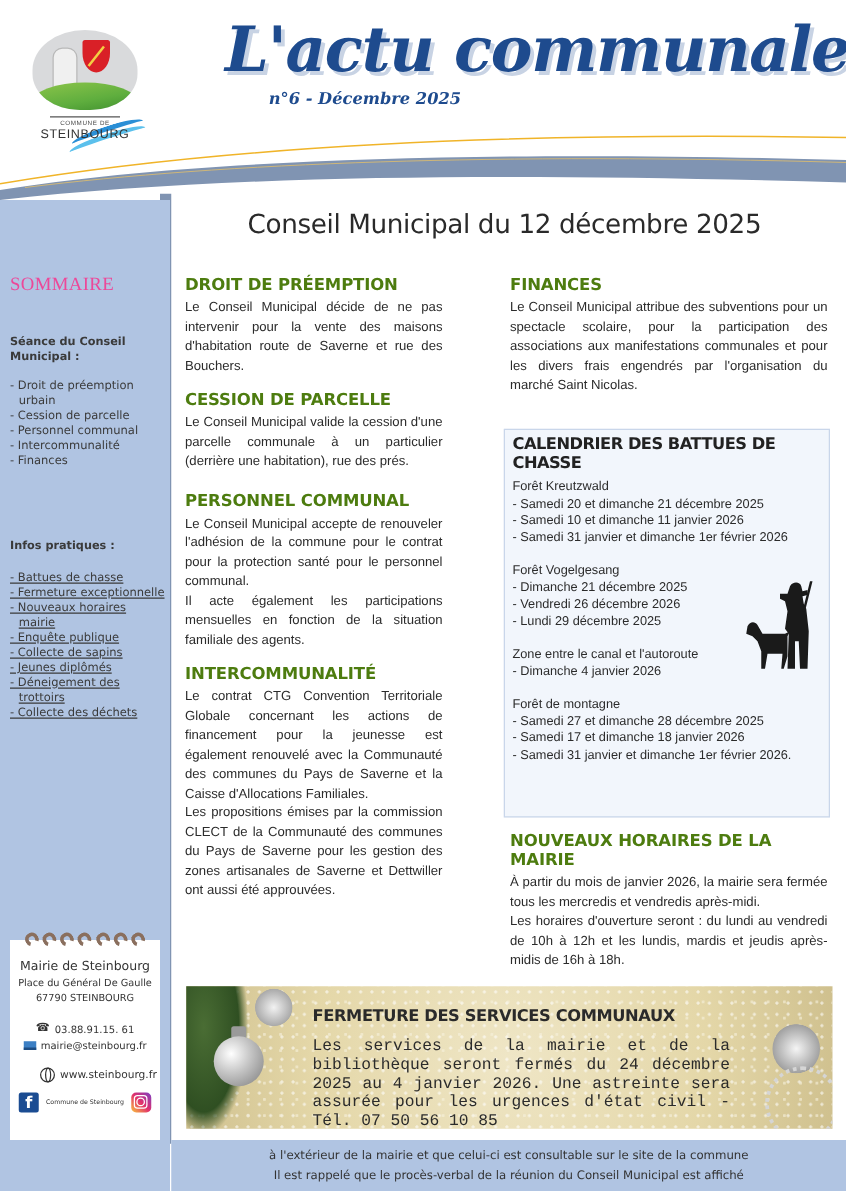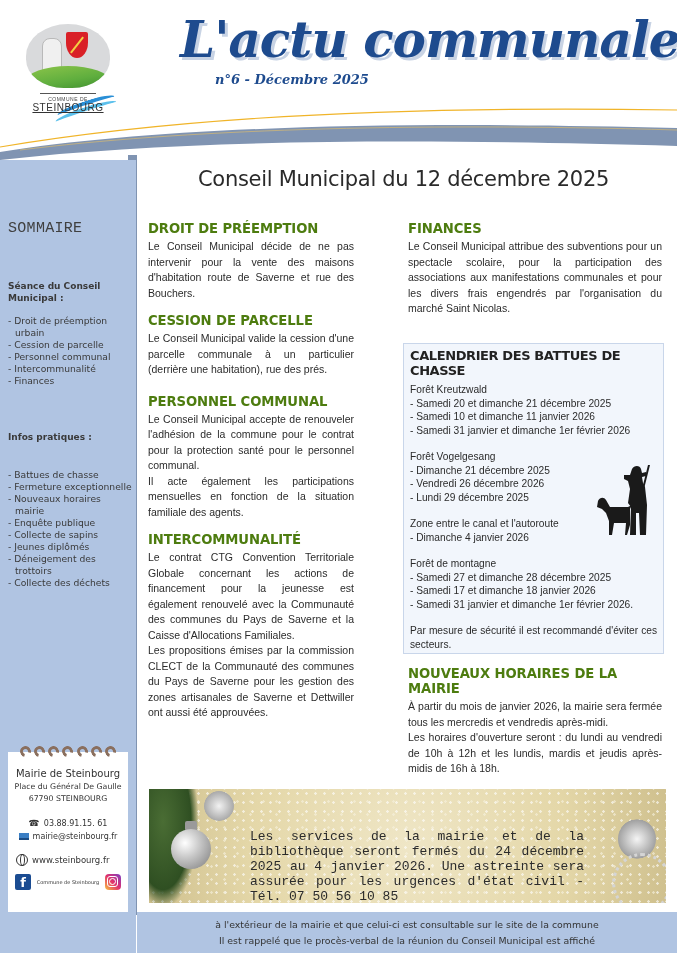--- a/index.html
+++ b/index.html
@@ -11,47 +11,47 @@
   .logo { position: absolute; left: 18px; top: 18px; width: 100px; height: 95px; }
   .logo-circle { position: absolute; left: 8px; top: 6px; width: 84px; height: 64px; border-radius: 50% 50% 45% 45%; background: #d9dadc; overflow: hidden; }
   .logo-green { position: absolute; left: 0; bottom: 0; width: 84px; height: 22px; background: linear-gradient(170deg, #8dc54a 0%, #5fae3e 60%, #3f8f2e 100%); border-radius: 50% 50% 0 0 / 70% 70% 0 0; }
   .logo-wave1 { position: absolute; left: 38px; bottom: 2px; width: 60px; height: 10px; border-top: 4px solid #2a8fd6; border-radius: 60% 60% 0 0; transform: rotate(-18deg); }
   .logo-wave2 { position: absolute; left: 36px; bottom: -4px; width: 64px; height: 10px; border-top: 4px solid #5bc0ec; border-radius: 60% 60% 0 0; transform: rotate(-18deg); }
   .logo-shield { position: absolute; left: 40px; top: 8px; width: 22px; height: 26px; background: #d92027; border-radius: 2px 2px 50% 50% / 2px 2px 60% 60%; }
   .logo-shield::after { content: ""; position: absolute; left: 10px; top: 3px; width: 2px; height: 20px; background: #f3cf43; transform: rotate(38deg); }
   .logo-statue { position: absolute; left: 16px; top: 14px; width: 20px; height: 38px; background: #f0f0f0; border: 1px solid #b9b9b9; border-radius: 8px 8px 2px 2px; }
   .logo-line { position: absolute; left: 22px; top: 75px; width: 56px; height: 1px; background: #555; }
   .logo-commune { position: absolute; left: 0; top: 78px; width: 100px; text-align: center; font-size: 5px; letter-spacing: 0.5px; color: #444; }
-  .logo-name { position: absolute; left: 0; top: 84px; width: 100px; text-align: center; font-size: 10px; letter-spacing: 0.5px; color: #333; text-decoration: underline; }
+  .logo-name { position: absolute; left: 0; top: 84px; width: 100px; text-align: center; font-size: 10px; letter-spacing: 0.5px; color: #333; }
 
   .title { position: absolute; left: 180px; top: 10px; font-family: "DejaVu Serif", serif; font-style: italic; font-weight: bold; font-size: 50px; color: #1e4b8e; letter-spacing: -1px; text-shadow: 3px 3px 0 #c8d3e4; white-space: nowrap; }
   .issue { position: absolute; left: 215px; top: 72px; font-family: "DejaVu Serif", serif; font-style: italic; font-weight: bold; font-size: 13px; color: #1e4b8e; }
 
   .swoosh-gold { position: absolute; left: 0; top: 100px; width: 677px; height: 60px; }
 
   
   .sidebar { position: absolute; left: 0; top: 160px; width: 136px; height: 793px; background: #b0c4e2; }
   .sidebar-shadow { position: absolute; left: 128px; top: 155px; width: 9px; height: 760px; background: #8094b2; }
-  .sommaire-title { position: absolute; left: 8px; top: 220px; font-size: 15px; font-weight: normal; color: #404040; letter-spacing: 0.3px; font-family: Liberation Mono, monospace; }
+  .sommaire-title { position: absolute; left: 8px; top: 220px; font-size: 15px; font-weight: normal; color: #ec4899; letter-spacing: 0.3px; font-family: Liberation Serif, serif; }
   .side-section { position: absolute; left: 8px; font-size: 9.5px; color: #3a3a3a; font-family: "DejaVu Sans", sans-serif; line-height: 12px; }
   .side-heading { font-weight: bold; font-size: 9px; }
   .side-list { list-style: none; margin-top: 11px; }
   .side-list li { font-size: 9.2px; line-height: 12px; padding-left: 7px; text-indent: -7px; }
 
   .contact-box { position: absolute; left: 8px; top: 752px; width: 120px; height: 160px; background: #fff; }
   .rings { position: absolute; left: 12px; top: -6px; width: 96px; height: 14px; display: flex; justify-content: space-between; }
   .ring { width: 11px; height: 11px; border: 3px solid #8a6f5e; border-bottom-color: transparent; border-radius: 50%; transform: rotate(-30deg); }
   .contact-line { position: absolute; left: 0; width: 120px; text-align: center; color: #333; font-family: "DejaVu Sans", sans-serif; }
   .c-name { top: 16px; font-size: 10px; }
   .c-addr1 { top: 30px; font-size: 7.8px; }
   .c-addr2 { top: 42px; font-size: 7.8px; }
   .c-row { position: absolute; left: 0; width: 120px; display: flex; align-items: center; justify-content: center; gap: 4px; font-size: 8px; color: #333; font-family: "DejaVu Sans", sans-serif; }
   .c-phone { top: 66px; }
   .c-mail { top: 80px; }
-  .c-web { top: 102px; justify-content: flex-start; padding-left: 8px; font-size: 8.5px; }
+  .c-web { top: 102px; justify-content: flex-start; padding-left: 24px; font-size: 8.5px; }
   .c-social { top: 122px; justify-content: space-between; padding: 0 7px; }
   .ico-phone { font-size: 9px; color: #333; }
   .ico-mail { width: 10px; height: 7px; background: #3b7fc4; border-bottom: 2px solid #1c4c83; }
   .ico-web { width: 12px; height: 12px; border-radius: 50%; border: 1.5px solid #333; position: relative; }
   .ico-web::before { content: ""; position: absolute; left: 3px; top: -1px; width: 3px; height: 10px; border: 1px solid #333; border-radius: 50%; }
   .ico-fb { width: 16px; height: 16px; background: #1b4c92; color: #fff; font-weight: bold; font-size: 13px; text-align: center; line-height: 18px; border-radius: 2px; font-family: "DejaVu Sans", sans-serif; }
   .fb-label { font-size: 5px; color: #333; }
   .ico-ig { width: 16px; height: 16px; border-radius: 4px; background: linear-gradient(45deg, #f9c33d 0%, #e1306c 50%, #7b3fc4 100%); position: relative; }
   .ico-ig::before { content: ""; position: absolute; left: 4px; top: 4px; width: 5px; height: 5px; border: 1.5px solid #fff; border-radius: 50%; }
   .ico-ig::after { content: ""; position: absolute; left: 2px; top: 2px; width: 9px; height: 9px; border: 1.5px solid #fff; border-radius: 3px; }
@@ -116,34 +116,34 @@
     <path d="M0 47 C 160 20, 380 5, 677 10" fill="none" stroke="#f0b429" stroke-width="1.2"></path>
     <path d="M20 50 C 180 30, 400 22, 677 30" fill="none" stroke="#e8c165" stroke-width="0.6"></path>
   </svg>
 </div>
 
 <div class="sidebar-shadow"></div>
 <div class="sidebar"></div>
 
 <div class="sommaire-title">SOMMAIRE</div>
 
-<div class="side-section" style="top:280px; width:120px;">
+<div class="side-section" style="top:268px; width:120px;">
   <div class="side-heading">Séance du Conseil Municipal :</div>
   <ul class="side-list">
     <li>- Droit de préemption urbain</li>
     <li>- Cession de parcelle</li>
     <li>- Personnel communal</li>
     <li>- Intercommunalité</li>
     <li>- Finances</li>
   </ul>
 </div>
 
 <div class="side-section" style="top:431px; width:124px;">
   <div class="side-heading">Infos pratiques :</div>
-  <ul class="side-list" style="margin-top:26px;">
+  <ul class="side-list" style="margin-top:14px;text-decoration:underline;">
     <li>- Battues de chasse</li>
     <li>- Fermeture exceptionnelle</li>
     <li>- Nouveaux horaires mairie</li>
     <li>- Enquête publique</li>
     <li>- Collecte de sapins</li>
     <li>- Jeunes diplômés</li>
     <li>- Déneigement des trottoirs</li>
     <li>- Collecte des déchets</li>
   </ul>
 </div>
@@ -227,21 +227,20 @@
   <div class="chasse-group">
     <div>Zone entre le canal et l'autoroute</div>
     <div>- Dimanche 4 janvier 2026</div>
   </div>
   <div class="chasse-group">
     <div>Forêt de montagne</div>
     <div>- Samedi 27 et dimanche 28 décembre 2025</div>
     <div>- Samedi 17 et dimanche 18 janvier 2026</div>
     <div>- Samedi 31 janvier et dimanche 1er février 2026.</div>
   </div>
-  <div class="chasse-note">Par mesure de sécurité il est recommandé d'éviter ces secteurs.</div>
 
   <svg class="hunter" viewBox="0 0 64 80">
 
     <path d="M38 10 C 40 6, 46 6, 47 10 L 48 14 L 52 13 L 52 17 L 48 18 L 49 24 L 51 28 L 53 46 L 52 76 L 46 76 L 45 54 L 42 54 L 42 76 L 36 76 L 37 48 L 34 44 L 36 30 L 34 22 L 30 20 L 30 16 L 36 16 Z" fill="#1a1a1a"></path>
     <path d="M54 6 L 56 6 L 50 30 L 48 30 Z" fill="#1a1a1a"></path>
 
     <path d="M4 42 C 6 38, 10 38, 12 41 L 16 48 L 34 48 L 38 46 L 36 50 L 36 66 L 33 76 L 31 76 L 32 64 L 20 64 L 18 76 L 15 76 L 15 62 L 12 54 L 8 50 L 3 48 Z" fill="#1a1a1a"></path>
   </svg>
 </div>
 
@@ -254,19 +253,20 @@
 </div>
 
 <div class="banner">
   <div class="banner-snow"></div>
   <div class="pine"></div>
   <div class="bauble-cap"></div>
   <div class="bauble"></div>
   <div class="cone-left"></div>
   <div class="cone-right"></div>
   <div class="flake"></div>
+  <div class="banner-title">FERMETURE DES SERVICES COMMUNAUX</div>
   <div class="banner-text">Les services de la mairie et de la bibliothèque seront fermés du 24 décembre 2025 au 4 janvier 2026. Une astreinte sera assurée pour les urgences d'état civil - Tél. 07 50 56 10 85</div>
 </div>
 
 <div class="footer-note">
   <div>à l'extérieur de la mairie et que celui-ci est consultable sur le site de la commune</div>
   <div>Il est rappelé que le procès-verbal de la réunion du Conseil Municipal est affiché</div>
 </div>
 
 </body></html>

